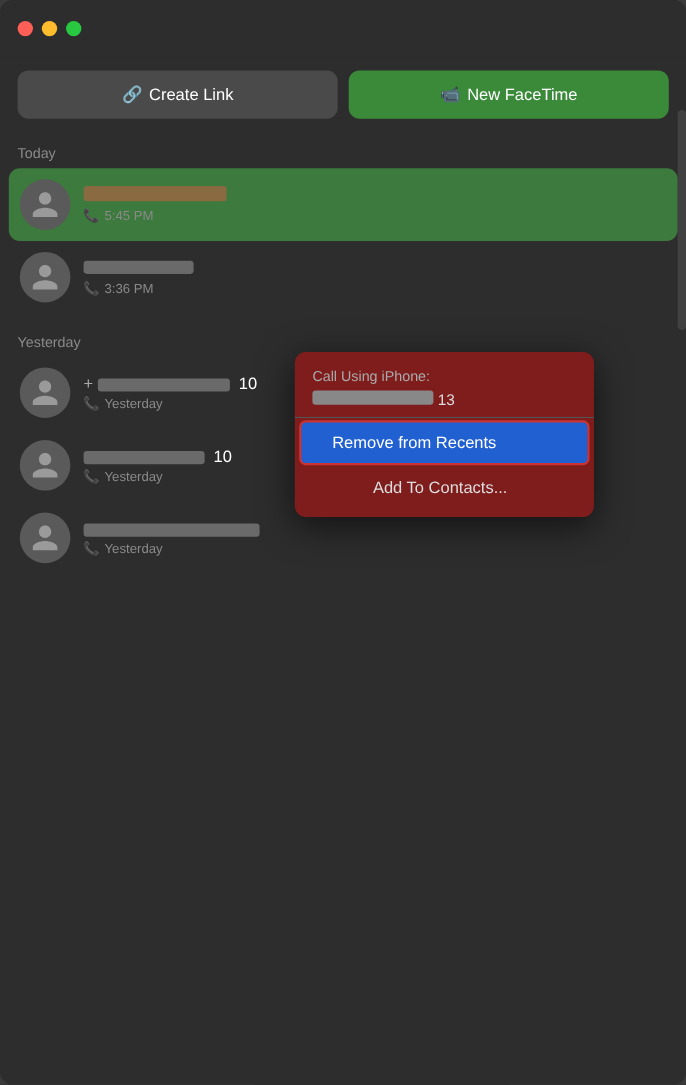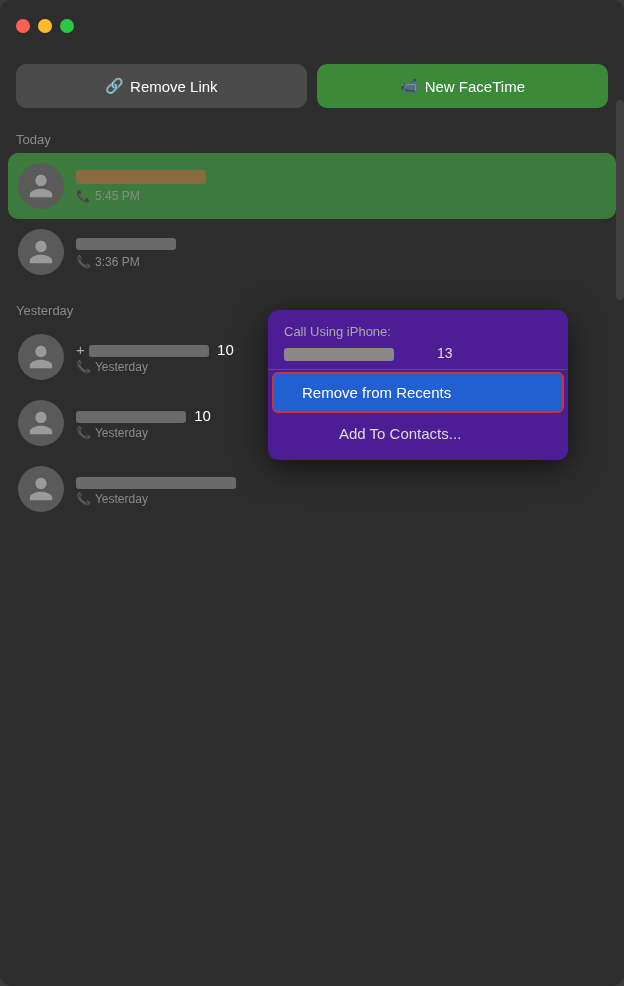--- a/index.html
+++ b/index.html
@@ -156,44 +156,43 @@
     .redacted-name {
       height: 14px;
       border-radius: 3px;
       background: #8a6a40;
       display: inline-block;
     }
 
     
     .context-menu {
       position: absolute;
-      top: 310px;
+      top: 320px;
       left: 268px;
-      width: 300px;
-      background: #4c1d95;
+      width: 272px;
+      background: #7f1d1d;
       border-radius: 10px;
       padding: 8px 0;
       box-shadow: 0 8px 32px rgba(0,0,0,0.6);
       z-index: 100;
     }
 
     .context-menu-label {
       padding: 6px 16px 4px;
       font-size: 13px;
       color: #aaaaaa;
       font-weight: 400;
     }
 
     .context-menu-number {
       padding: 2px 16px 8px;
       font-size: 14px;
       color: #cccccc;
       display: flex;
-      align-items: flex-end;
-      gap: 39px;
+      align-items: flex-start;
     }
 
     .context-menu-number .redacted-block {
       background: #7a7a7a;
       height: 12px;
       width: 110px;
     }
 
     .context-menu-divider {
       height: 1px;
@@ -239,21 +238,21 @@
 
   <div class="title-bar">
     <div class="traffic-light close"></div>
     <div class="traffic-light minimize"></div>
     <div class="traffic-light maximize"></div>
   </div>
 
   <div class="toolbar">
     <button class="btn-create-link">
       <span>🔗</span>
-      <span>Remove Link</span>
+      <span>Create Link</span>
     </button>
     <button class="btn-new-facetime">
       <span>📹</span>
       <span>New FaceTime</span>
     </button>
   </div>
 
   <div class="section-label">Today</div>
 
   <div class="recents-list">

